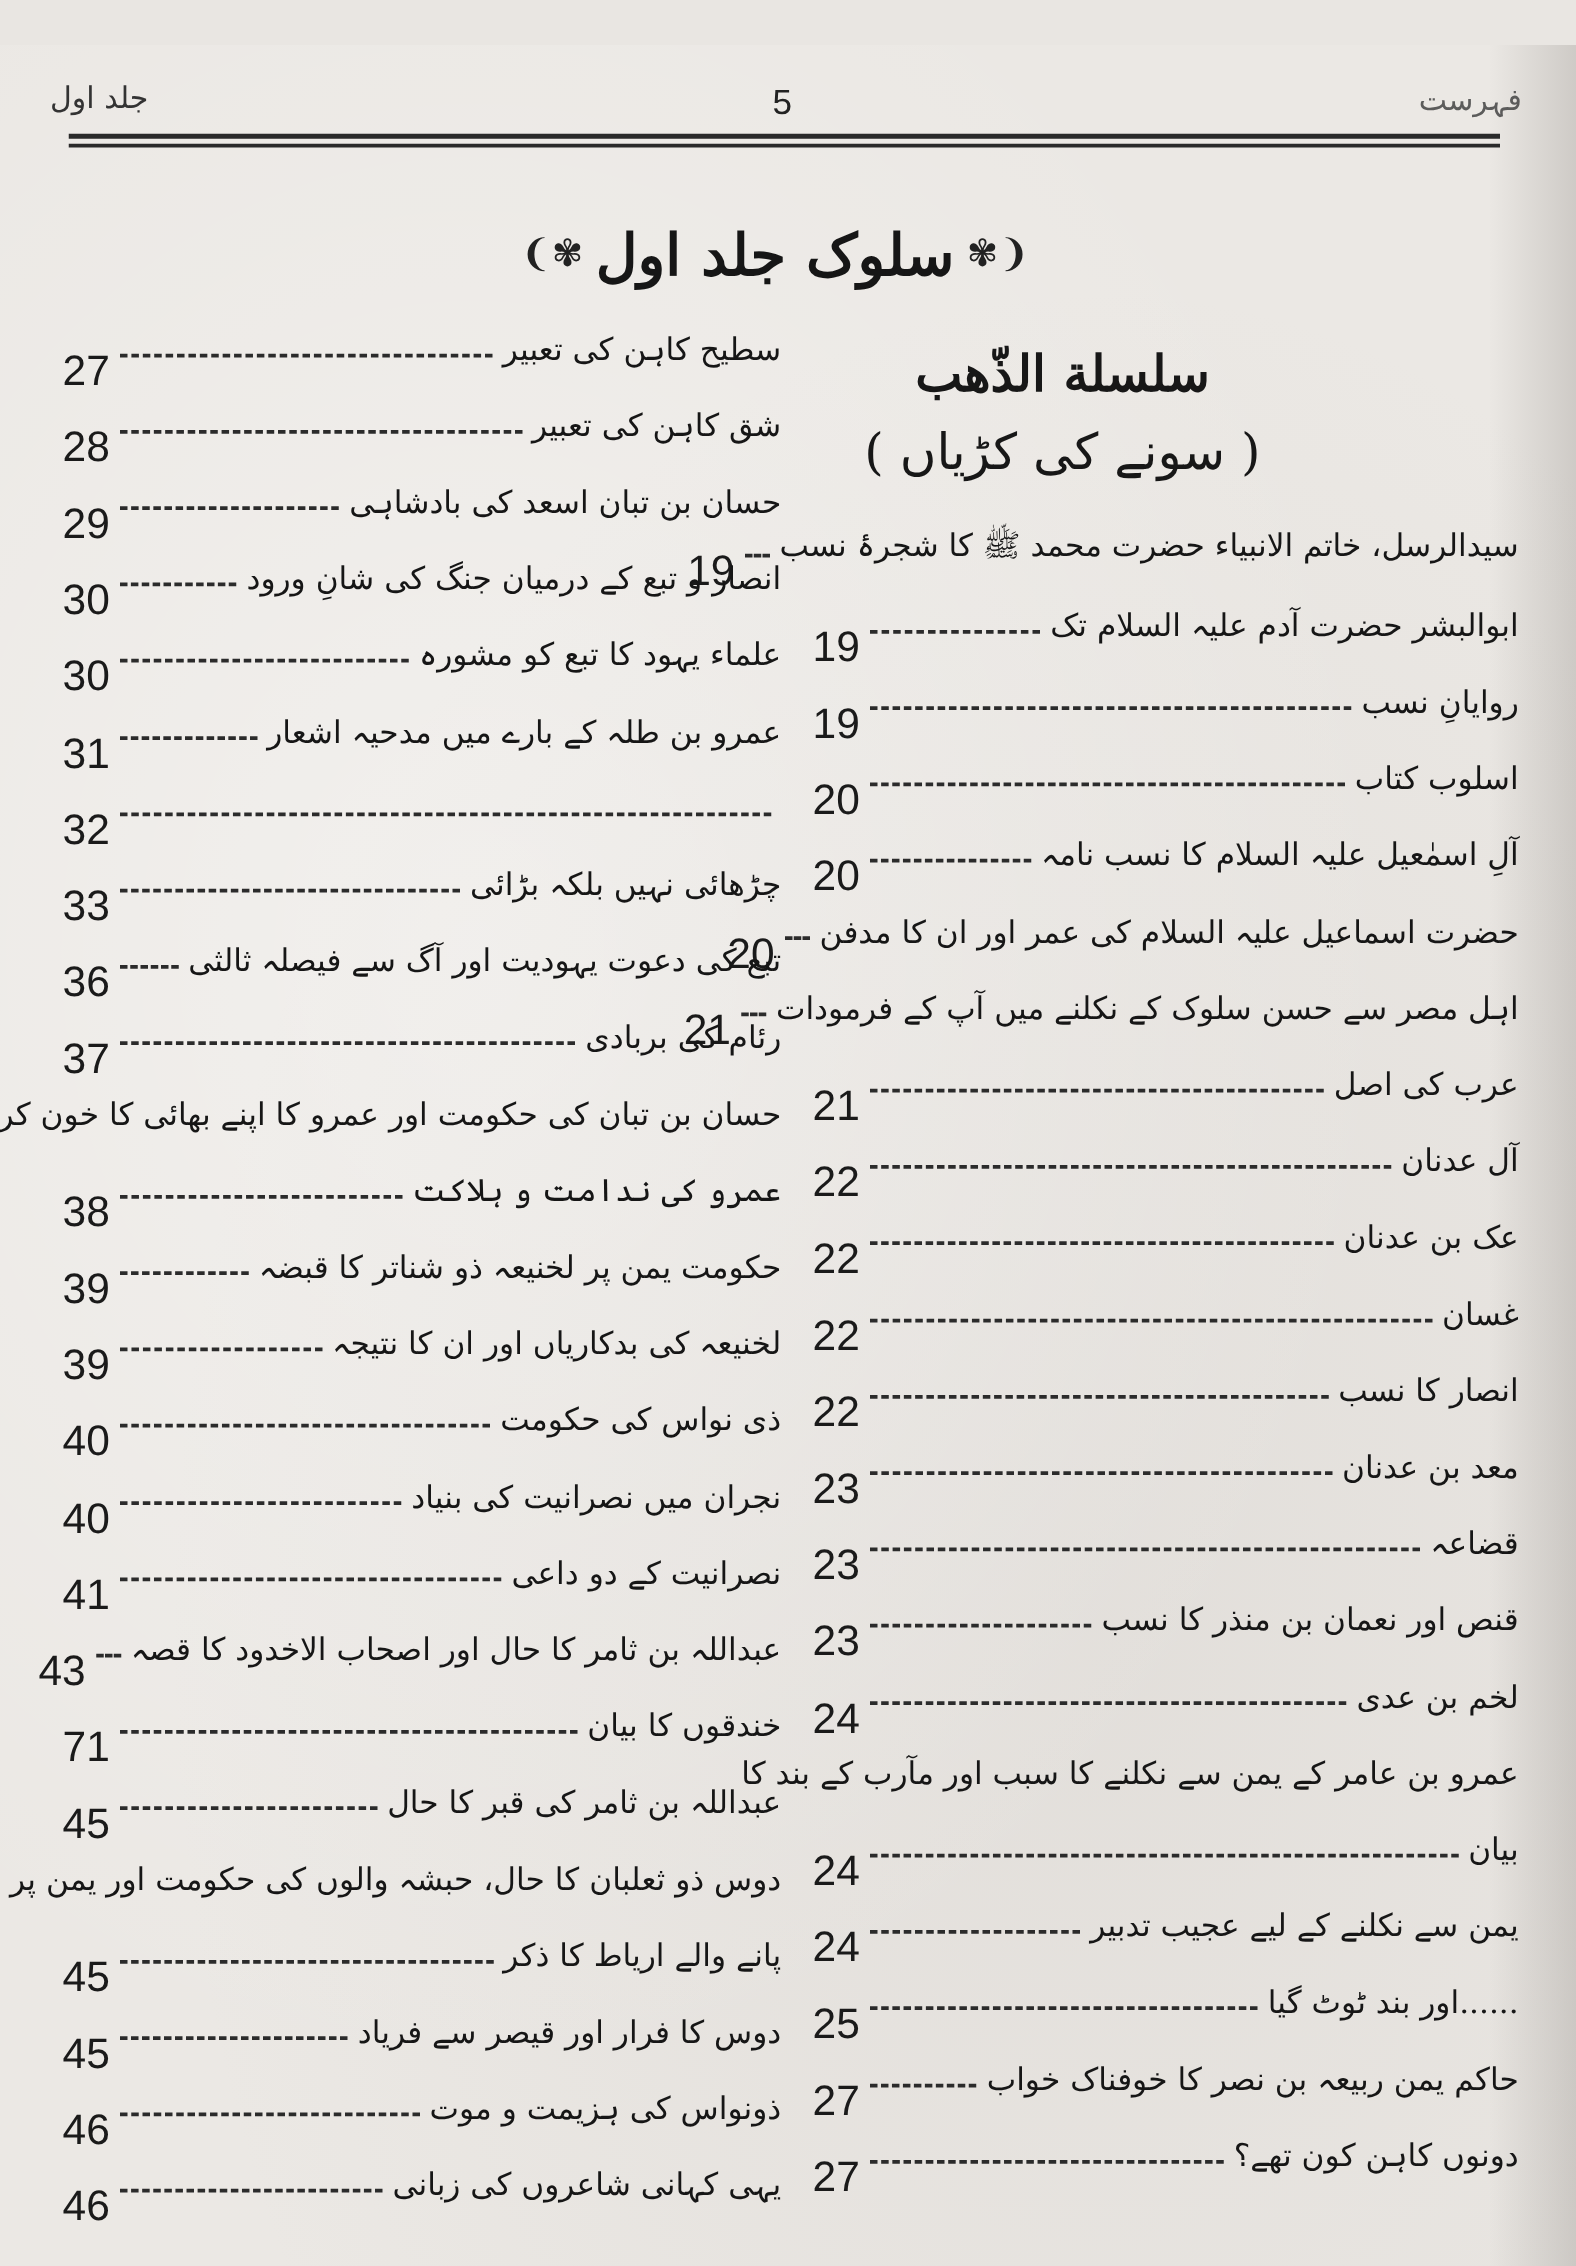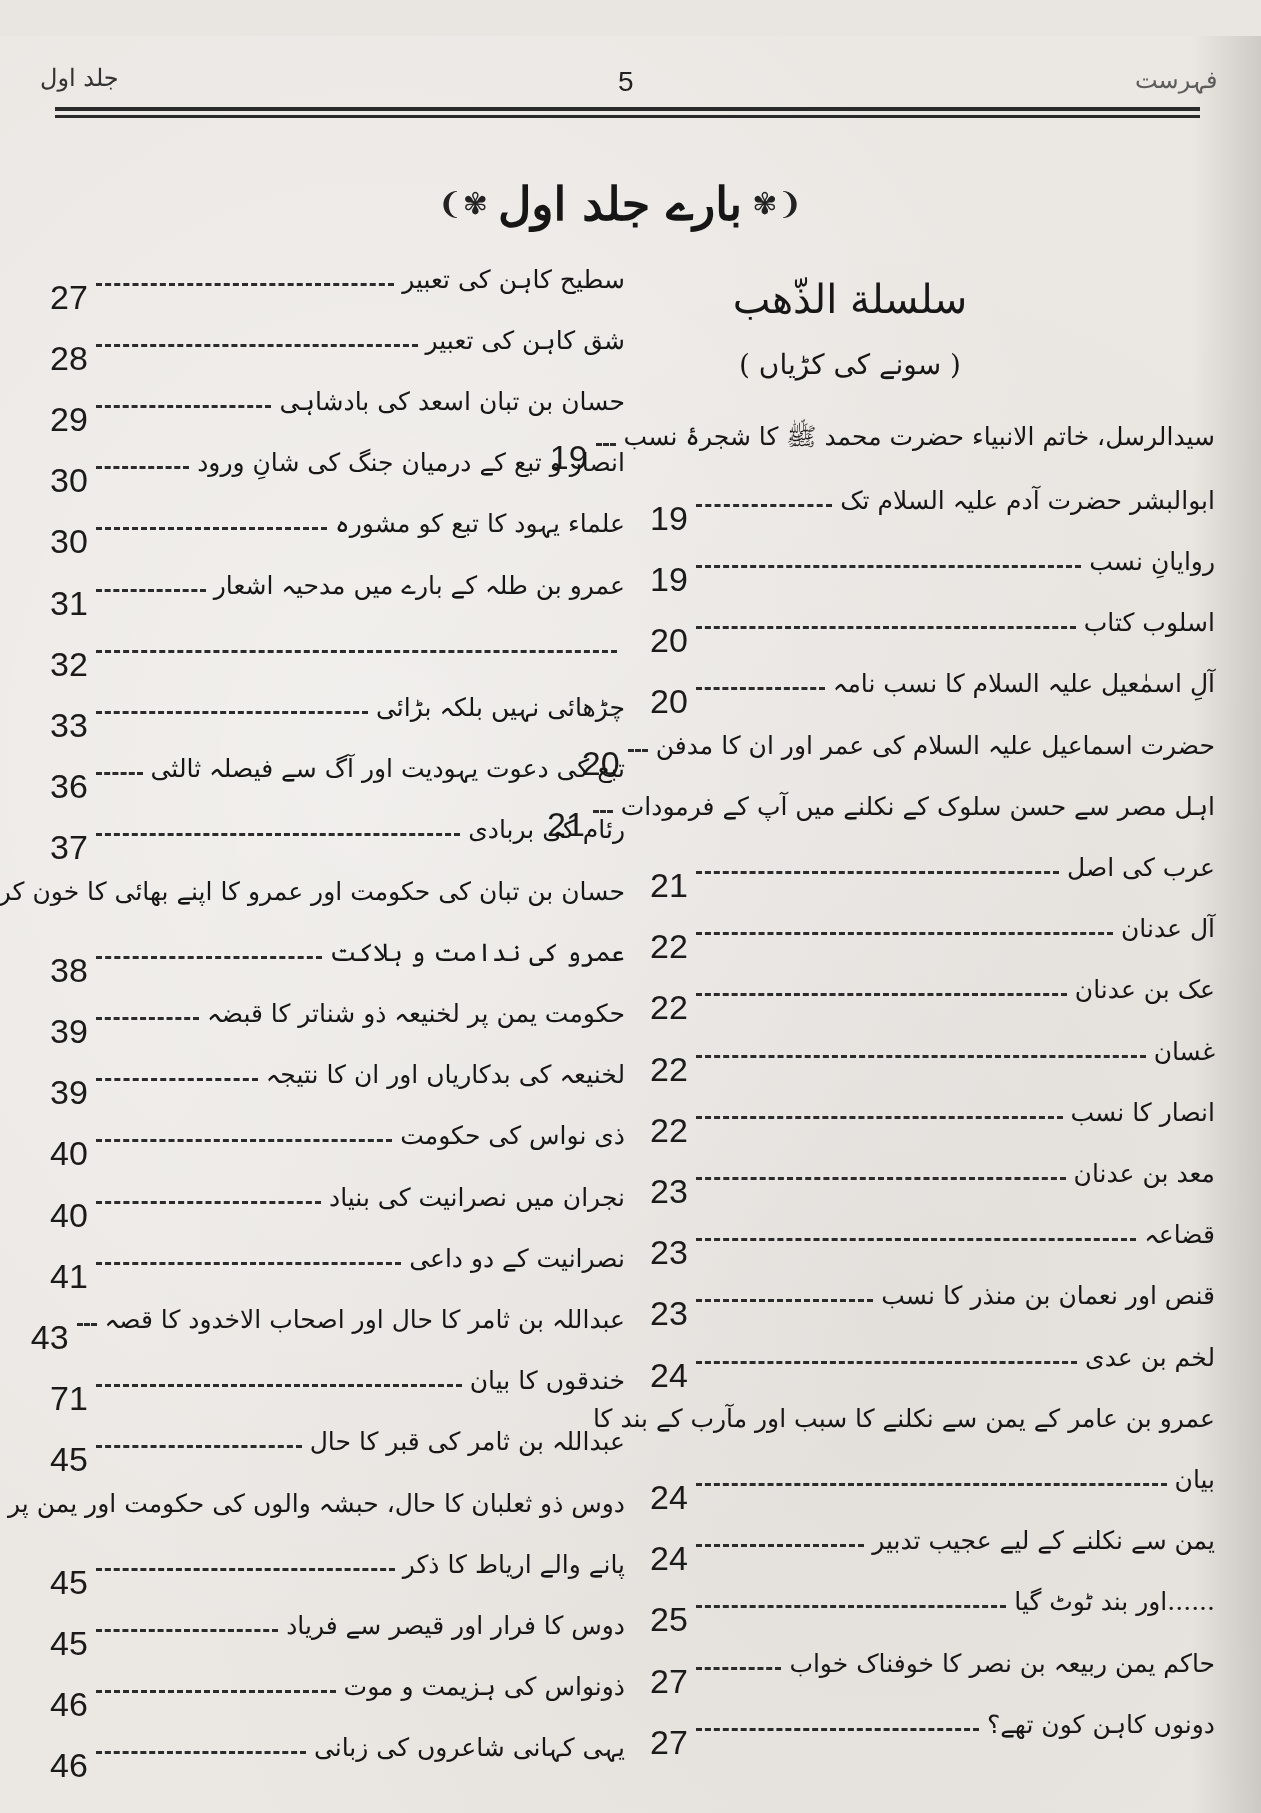--- a/index.html
+++ b/index.html
@@ -47,25 +47,25 @@
   .main-title .t {
     font-family: "DejaVu Serif", serif; font-size: 46px; font-weight: bold;
     direction: rtl; color: #161616;
   }
   .orn {
     font-size: 30px; color: #222; line-height: 1;
   }
 
   .sec-title {
     text-align: center; font-family: "DejaVu Serif", serif;
-    font-size: 40px; font-weight: normal; color: #171717; direction: rtl;
+    font-size: 40px; font-weight: bold; color: #171717; direction: rtl;
     width: 420px;
   }
   .sec-title.s1 { position: absolute; left: 640px; top: 240px; }
-  .sec-title.s2 { position: absolute; left: 640px; top: 312px; font-weight: normal; font-size: 28px; }
+  .sec-title.s2 { position: absolute; left: 640px; top: 302px; font-weight: normal; font-size: 40px; }
 
   .entry {
     position: absolute; height: 50px;
     display: flex; flex-direction: row; align-items: center;
     direction: rtl; white-space: nowrap;
   }
   .entry .title {
     font-family: "DejaVu Serif", serif; font-size: 25px; color: #161616;
     flex: 0 0 auto;
     text-align: right;
@@ -89,21 +89,21 @@
 
   <div class="header-left">جلد اول</div>
   <div class="page-number">5</div>
   <div class="header-right">فہرست</div>
 
   <div class="rule r1"></div>
   <div class="rule r2"></div>
 
   <div class="main-title">
     <span class="orn">❨✾</span>
-    <span class="t">بارے جلد اول</span>
+    <span class="t">سلوک جلد اول</span>
     <span class="orn">✾❩</span>
   </div>
 
   <div class="sec-title s1">سلسلة الذّهب</div>
   <div class="sec-title s2">( سونے کی کڑیاں )</div>
 
   <div id="right-entries">
       <div class="entry" style="left: 650px; width: 565px; top: 378px;">
         <span class="title">سیدالرسل، خاتم الانبیاء حضرت محمد ﷺ کا شجرۂ نسب</span>
         <span class="leader"></span>

